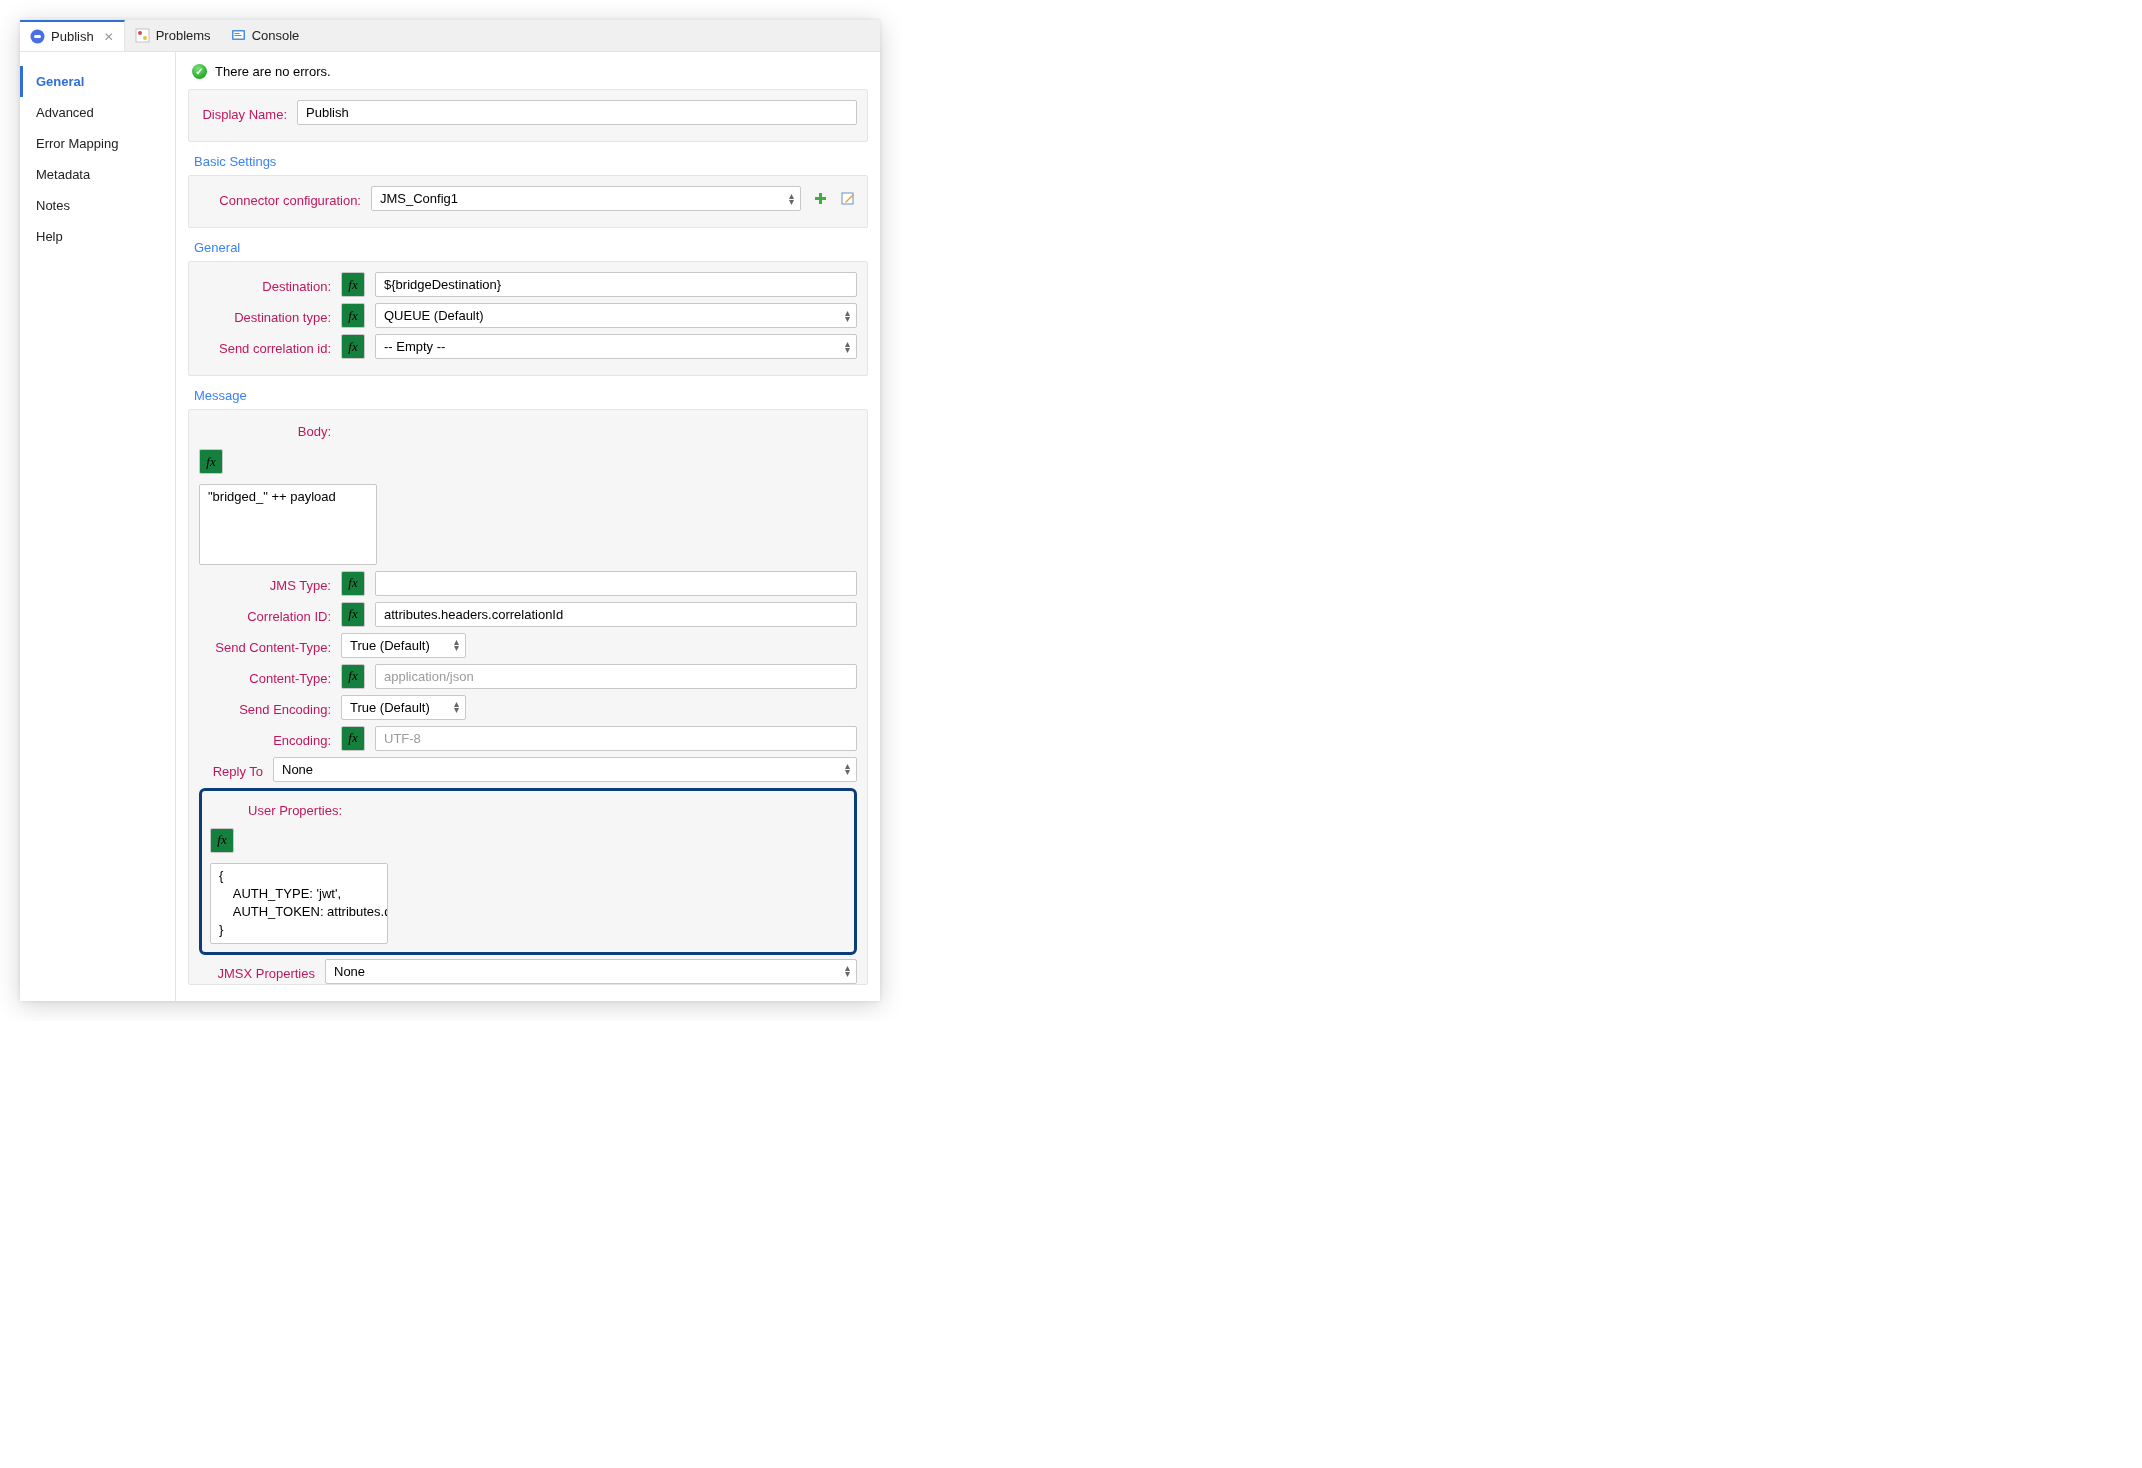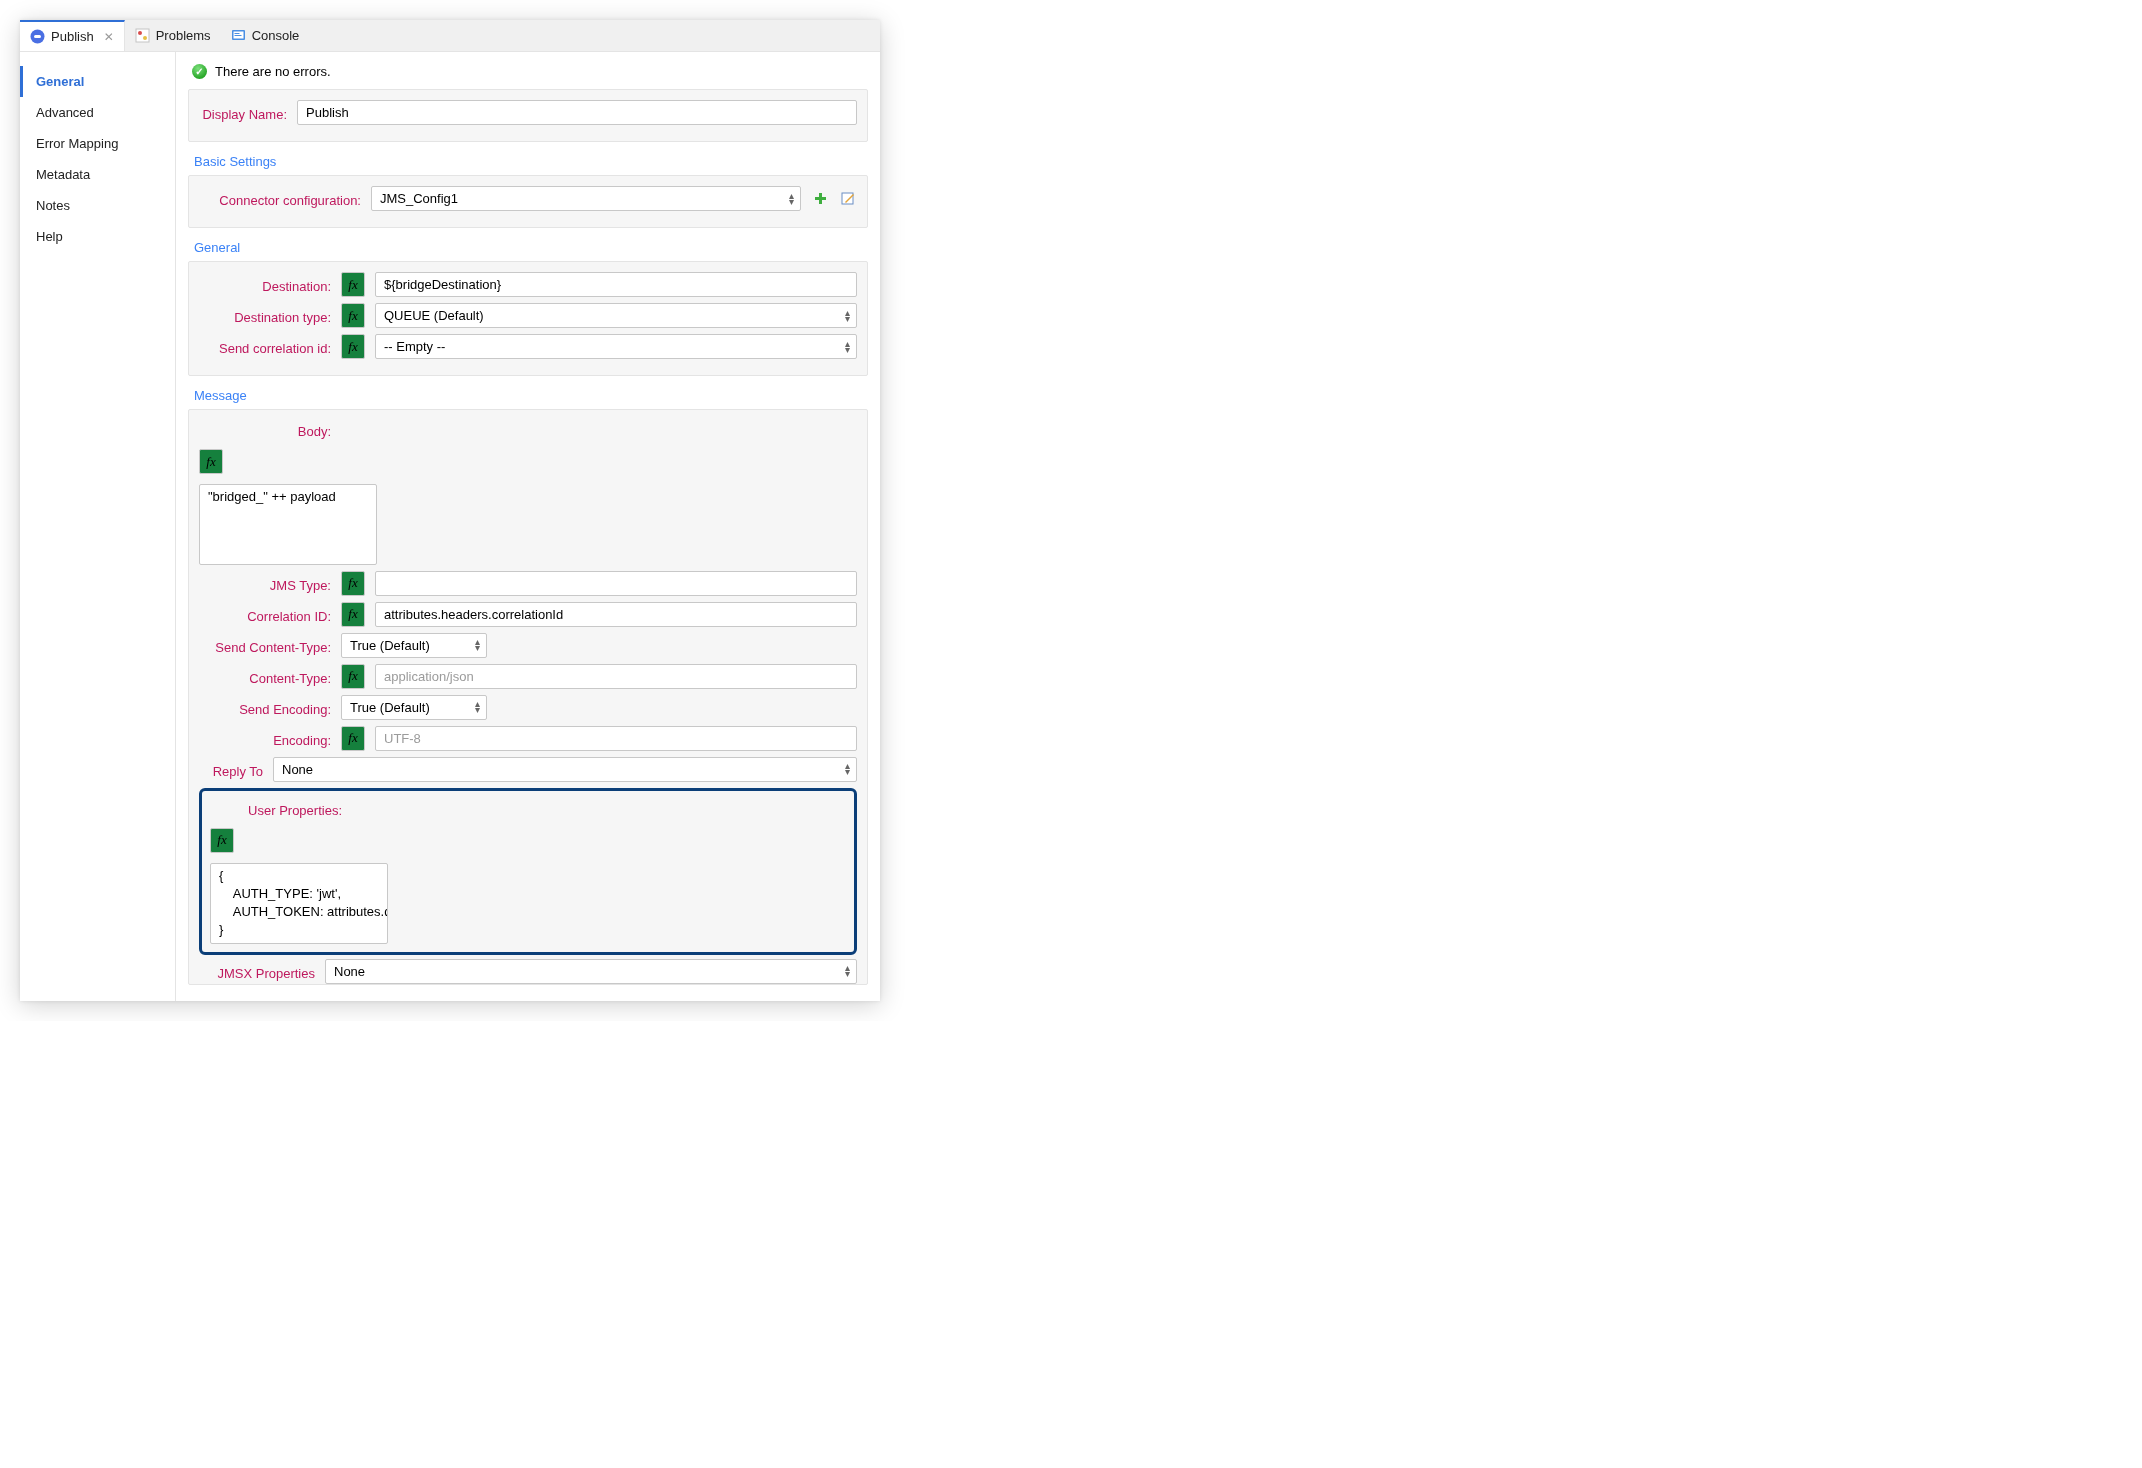--- a/index.html
+++ b/index.html
@@ -130,21 +130,21 @@
   .select-input {
     position:relative;
     display:flex; align-items:center;
     padding-right:22px;
   }
   .select-input .caret {
     position:absolute; right:6px; top:50%; transform:translateY(-50%);
     font-size:10px; color:#666; line-height:0.6;
     display:flex; flex-direction:column;
   }
-  .select-small { width:146px; flex:none; }
+  .select-small { width:125px; flex:none; }
   .fx-btn {
     width:24px; height:25px;
     border:1px solid #c8c8c8;
     border-radius:2px;
     background:#15803d;
     display:flex; align-items:center; justify-content:center;
     font-family:"Times New Roman", serif;
     font-style:italic;
     font-size:13px;
     cursor:pointer;

